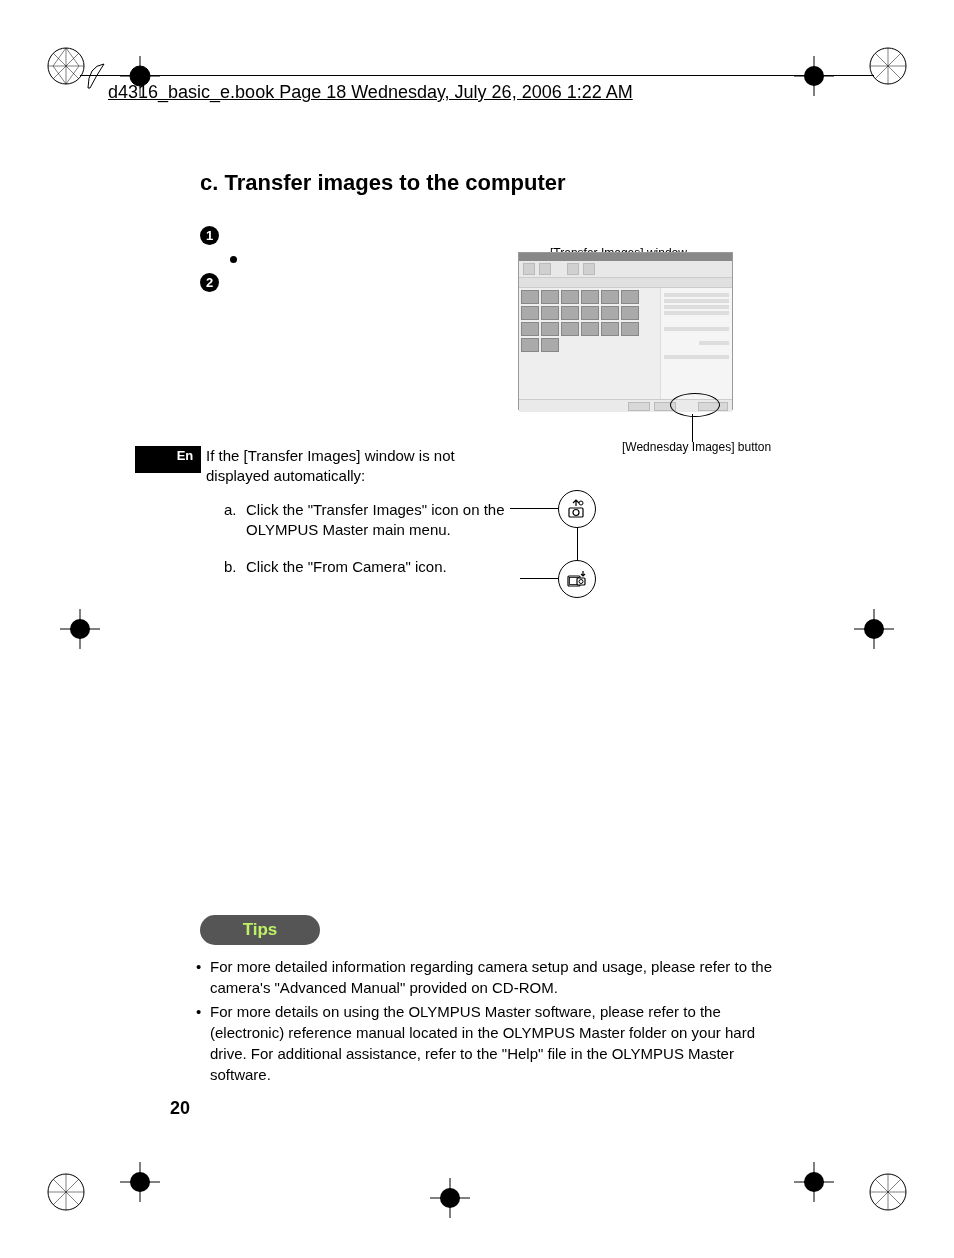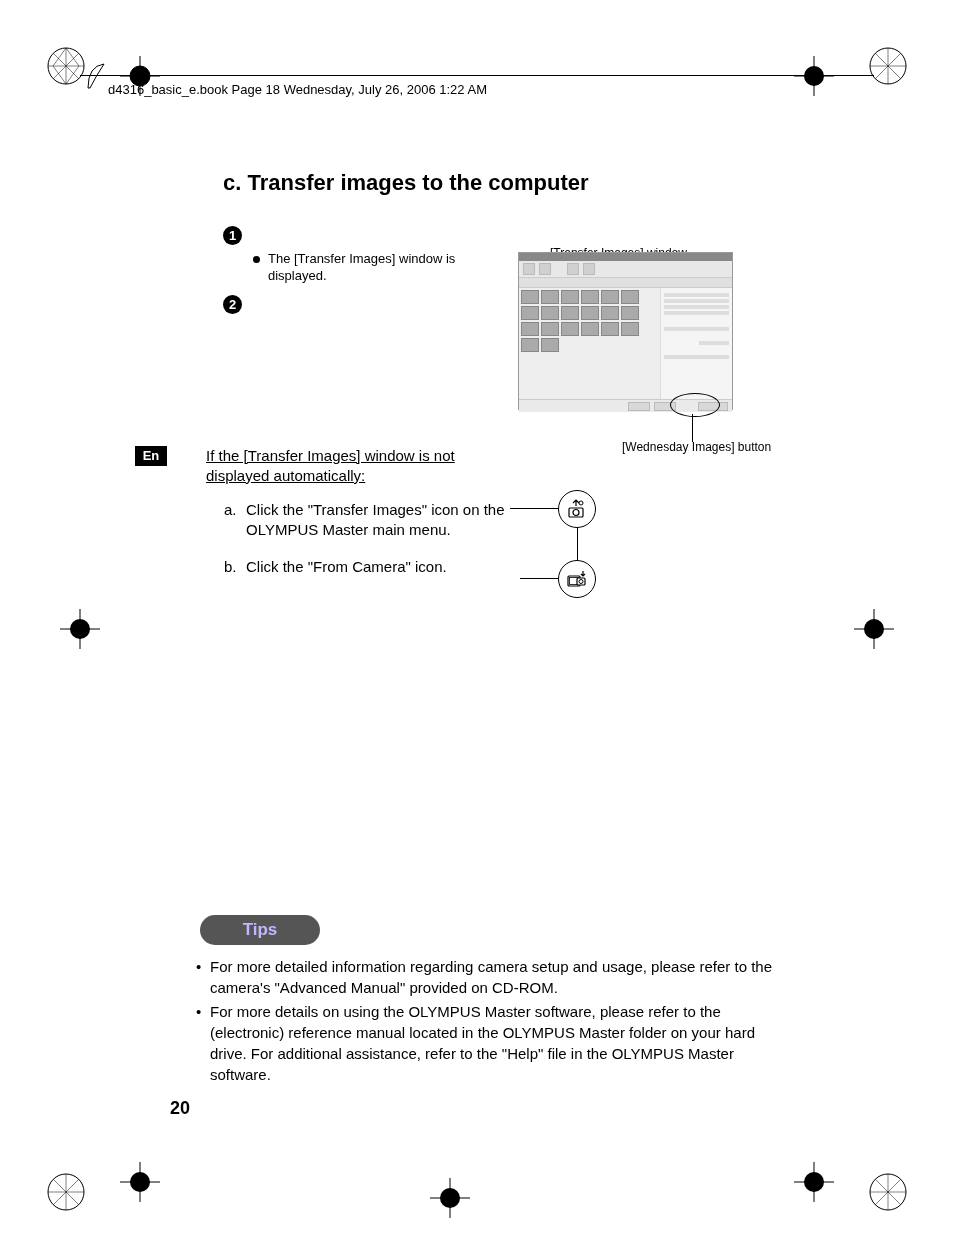--- a/index.html
+++ b/index.html
@@ -29,35 +29,35 @@
     position: absolute;
     top: 75px;
     left: 80px;
     right: 80px;
     border-top: 1px solid #000;
   }
   .header-text {
     position: absolute;
     top: 82px;
     left: 108px;
-    font-size: 13px;
+    font-size: 18px;
+    text-decoration: underline;
   }
   .leaf {
     position: absolute;
     top: 62px;
     left: 86px;
     width: 20px;
     height: 28px;
   }
   .content {
     position: absolute;
     top: 170px;
     left: 200px;
     width: 600px;
-    margin-left: 23px;
   }
   .heading {
     font-size: 22px;
     font-weight: bold;
     margin-bottom: 30px;
   }
   .step-row {
     display: flex;
     align-items: flex-start;
     margin-bottom: 6px;
@@ -204,30 +204,30 @@
     position: absolute;
     top: 440px;
     left: 622px;
     font-size: 12px;
   }
   .lang-badge {
     position: absolute;
     top: 446px;
     left: 135px;
     width: 32px;
-    height: 20px;
+    height: 27px;
     background: #000;
     color: #fff;
     font-size: 13px;
     font-weight: bold;
     text-align: center;
     line-height: 20px;
+    padding-left: 34px;
   }
   .underline-text {
-    text-decoration: underline;
   }
   .subsection {
     position: absolute;
     top: 446px;
     left: 206px;
     width: 310px;
     font-size: 15px;
     line-height: 1.3;
   }
   .sub-list {
@@ -283,21 +283,21 @@
     height: 32px;
     background: #000;
   }
   .tips-badge {
     position: absolute;
     top: 915px;
     left: 200px;
     width: 120px;
     height: 30px;
     background: #555;
-    color: #c4b5fd;
+    color: #bef264;
     font-size: 17px;
     font-weight: bold;
     text-align: center;
     line-height: 30px;
     border-radius: 15px;
   }
   .tips-list {
     position: absolute;
     top: 956px;
     left: 196px;
@@ -432,21 +432,20 @@
 <div class="header-text">d4316_basic_e.book  Page 18  Wednesday, July 26, 2006  1:22 AM</div>
 
 <div class="content">
   <div class="heading">c. Transfer images to the computer</div>
 
   <div class="step-row">
     <div class="step-num">1</div>
   </div>
   <div class="bullet-row">
     <div class="bullet-dot"></div>
-    <div class="bullet-text">The [Transfer Images] window is displayed.</div>
   </div>
   <div class="step-row">
     <div class="step-num">2</div>
   </div>
 </div>
 
 <div class="caption1">[Transfer Images] window</div>
 
 <div class="window-screenshot">
   <div class="window-titlebar"></div>

